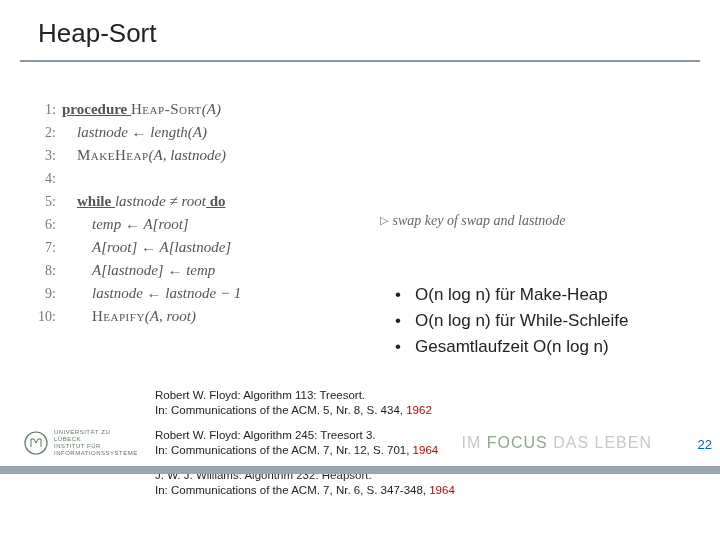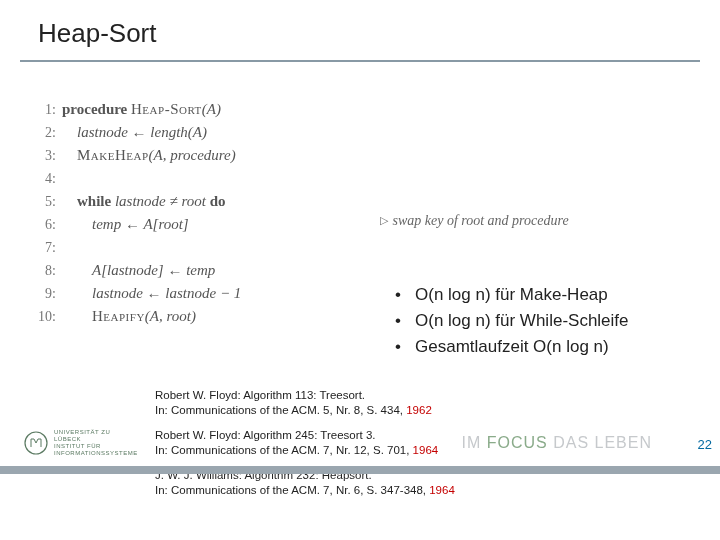--- a/index.html
+++ b/index.html
@@ -49,21 +49,21 @@
     text-align: right;
     padding-right: 6px;
     color: #777;
     font-family: "Times New Roman", serif;
     font-size: 14px;
   }
   .cl {
     font-family: "Times New Roman", serif;
     white-space: pre;
   }
-  .kw { font-weight: bold; font-variant: normal; }
+  .kw { font-weight: bold; font-variant: normal; text-decoration: underline; }
   .sc { font-variant: small-caps; letter-spacing: 0.5px; }
   .it { font-style: italic; }
   .comment {
     position: absolute;
     top: 213px;
     left: 380px;
     font-family: "Times New Roman", serif;
     font-size: 14px;
     color: #666;
   }
@@ -148,51 +148,52 @@
       <div class="code-row">
         <div class="ln">1:</div>
         <div class="cl"><span class="kw">procedure </span><span class="sc">Heap-Sort</span><span class="it">(A)</span></div>
       </div>
       <div class="code-row">
         <div class="ln">2:</div>
         <div class="cl">    <span class="it">lastnode ← length</span><span class="it">(A)</span></div>
       </div>
       <div class="code-row">
         <div class="ln">3:</div>
-        <div class="cl">    <span class="sc">MakeHeap</span><span class="it">(A, procedure)</span></div>
+        <div class="cl">    <span class="sc">MakeHeap</span><span class="it">(A, lastnode)</span></div>
       </div>
       <div class="code-row">
         <div class="ln">4:</div>
       </div>
       <div class="code-row">
         <div class="ln">5:</div>
         <div class="cl">    <span class="kw">while </span><span class="it">lastnode ≠ root</span><span class="kw"> do</span></div>
       </div>
       <div class="code-row">
         <div class="ln">6:</div>
         <div class="cl">        <span class="it">temp ← A[root]</span></div>
       </div>
       <div class="code-row">
         <div class="ln">7:</div>
+        <div class="cl">        <span class="it">A[root] ← A[lastnode]</span></div>
       </div>
       <div class="code-row">
         <div class="ln">8:</div>
         <div class="cl">        <span class="it">A[lastnode] ← temp</span></div>
       </div>
       <div class="code-row">
         <div class="ln">9:</div>
         <div class="cl">        <span class="it">lastnode ← lastnode − 1</span></div>
       </div>
       <div class="code-row">
         <div class="ln">10:</div>
         <div class="cl">        <span class="sc">Heapify</span><span class="it">(A, root)</span></div>
       </div>
     </div>
   <div class="comment">
-    <span class="tri">▷</span><span class="it">swap key of root and procedure</span>
+    <span class="tri">▷</span><span class="it">swap key of swap and lastnode</span>
   </div>
 
   <div class="bullets" id="bullets-mount">
       <div class="row">
         <div class="dot">•</div>
         <div>O(n log n) für Make-Heap</div>
       </div>
       <div class="row">
         <div class="dot">•</div>
         <div>O(n log n) für While-Schleife</div>

